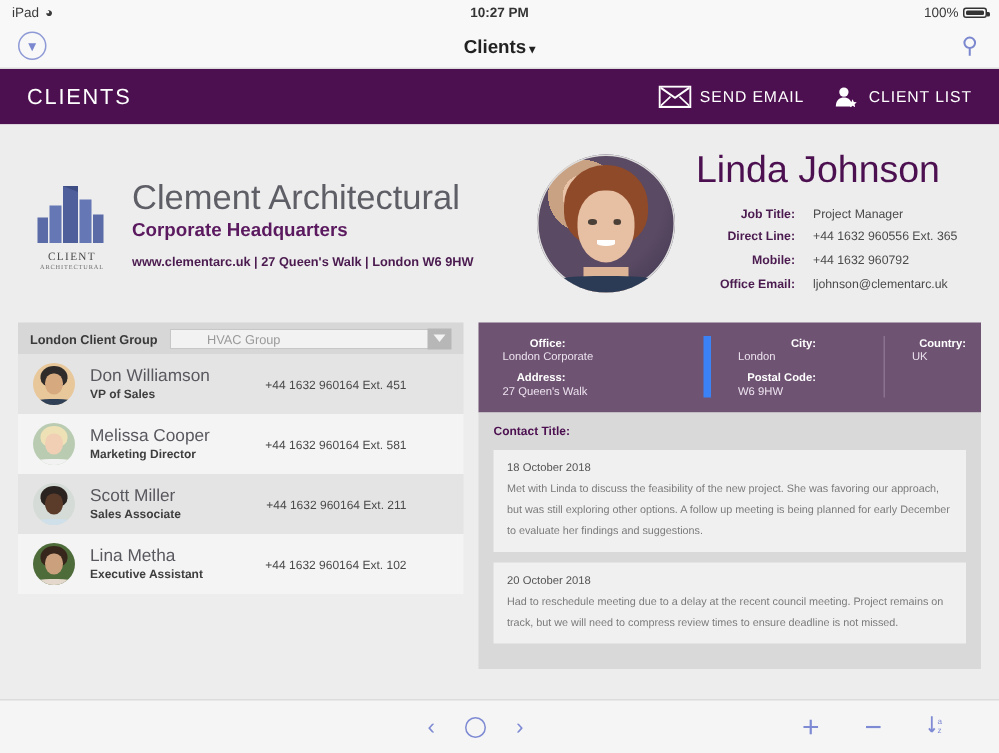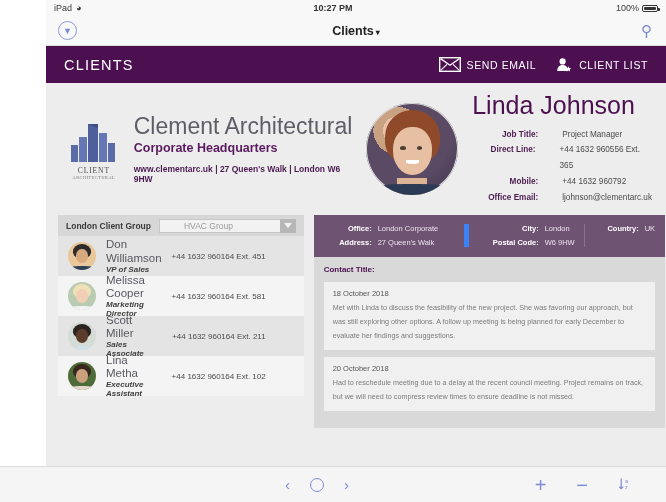--- a/index.html
+++ b/index.html
@@ -2,21 +2,21 @@
 <html><head>
 <meta charset="utf-8">
 <style>
   * { box-sizing: border-box; margin: 0; padding: 0; }
   html, body {
     width: 666px; height: 502px;
     font-family: "Liberation Sans", sans-serif;
     background: #ffffff;
     overflow: hidden;
   }
-  #app { position: relative; width: 666px; height: 502px; background:#fff;padding-left:46px; }
+  #app { position: relative; width: 666px; height: 502px; background:#fff; }
 
   
   .statusbar {
     height: 16px; background: #f8f8f8;
     display: flex; align-items: center;
     padding: 0 8px; font-size: 9px; color: #3a3a3a;
   }
   .sb-left { display: flex; align-items: center; gap: 4px; }
   .sb-center { position: absolute; left: 0; right: 0; text-align: center; font-size: 9px; font-weight: bold; color:#333; pointer-events:none;}
   .sb-right { margin-left: auto; display: flex; align-items: center; gap: 3px; position: relative; z-index: 2;}
@@ -80,21 +80,21 @@
   .pphoto .hair { position:absolute; left:20%; top:8%; width:60%; height:58%; border-radius:50% 50% 42% 42%; background:#8f4a2a;}
   .pphoto .face { position:absolute; left:29%; top:26%; width:42%; height:52%; border-radius:46% 46% 50% 50%; background:#e7bfa2;}
   .pphoto .neck { position:absolute; left:34%; bottom:0; width:32%; height:18%; background:#deb496;}
   .pphoto .cloth{ position:absolute; left:10%; bottom:0; width:80%; height:12%; border-radius:40% 40% 0 0; background:#2b3a55;}
   .pphoto .eyeL,.pphoto .eyeR{position:absolute;top:47%;width:6%;height:4%;border-radius:50%;background:#4a4038;}
   .pphoto .eyeL{left:37%;} .pphoto .eyeR{left:55%;}
   .pphoto .mouth{position:absolute;left:43%;top:62%;width:14%;height:4%;border-radius:0 0 50% 50%;background:#fff;}
   .pname { font-size: 25px; color: #4c1050; font-weight: 300; line-height:1; margin-bottom: 9px;}
   .prow { display: flex; font-size: 8.2px; line-height: 1.92; }
   .prow .k { color: #4b1b50; font-weight: bold; width: 66px; text-align: right; }
-  .prow .v { color: #4a4a4a; margin-left: 24px; }
+  .prow .v { color: #4a4a4a; margin-left: 12px; }
 
   
   .panels { display: flex; gap: 10px; padding: 0 12px; }
   .left-panel { width: 320px; }
   .right-panel { flex: 1; }
 
   .group-bar {
     height: 21px; background: #d7d7d7; display: flex; align-items: center;
     padding: 0 8px; gap: 8px;
   }
@@ -115,37 +115,37 @@
   }
   .client-row.alt { background: #e4e4e4; }
   .client-row.plain { background: #f4f4f4; }
   .av { width: 28px; height: 28px; border-radius: 50%; flex: none; overflow: hidden; position: relative;}
   .av .bg { position:absolute; inset:0; }
   .av .h { position:absolute; left:18%; top:6%; width:64%; height:52%; border-radius:50% 50% 40% 40%; }
   .av .f { position:absolute; left:28%; top:24%; width:44%; height:52%; border-radius:46% 46% 50% 50%; }
   .av .c { position:absolute; left:8%; bottom:0; width:84%; height:16%; border-radius:40% 40% 0 0;}
   .cinfo { flex: 1; }
   .cn { font-size: 11.5px; color: #58585f; font-weight: 300; line-height: 1.15; }
-  .ct { font-size: 8px; color: #3e3e3e; font-weight: bold; margin-top: 0; font-style: italic;}
+  .ct { font-size: 8px; color: #3e3e3e; font-weight: bold; margin-top: 0;}
   .cphone { font-size: 8px; color: #4a4a4a; padding-right: 28px; white-space: nowrap;}
 
   
   .tabs { display: flex; height: 21px; }
   .tab {
     flex: 1; display: flex; align-items: center; justify-content: center;
     font-size: 9px; letter-spacing: .3px;
   }
   .tab.active { background: #6f5373; color: #fff; }
   .tab.inactive { background: #d2d2d2; color: #8e8e8e; }
   .addr-panel { background: #6f5373; padding: 9px 10px 10px 10px; display: flex; }
   .addr-col { display: flex; flex-direction: column; gap: 5px; }
   .addr-col.c1 { width: 140px; }
   .addr-col.c2 { width: 120px; padding-left: 12px; border-left: 5px solid #3b82f6;}
   .addr-col.c3 { flex:1; padding-left: 12px; border-left: 1px solid #8a7290;}
-  .arow { display: flex; font-size: 7.5px; }
+  .arow { display: flex; font-size: 7.5px; flex-direction: column; }
   .arow .k { color: #fff; font-weight: bold; text-align: right; }
   .addr-col.c1 .arow .k { width: 48px; }
   .addr-col.c2 .arow .k { width: 58px; }
   .addr-col.c3 .arow .k { width: 42px; }
   .arow .v { color: #ece2ee; margin-left: 6px; }
 
   .notes-wrap { background: #d9d9d9; padding: 8px 10px 10px 10px; }
   .notes-title { font-size: 8px; font-weight: bold; color: #4c1050; margin-bottom: 8px; }
   .note { background: #f0f0f0; padding: 7px 9px; margin-bottom: 7px; }
   .note .nd { font-size: 7.5px; color: #555; margin-bottom: 3px; }

